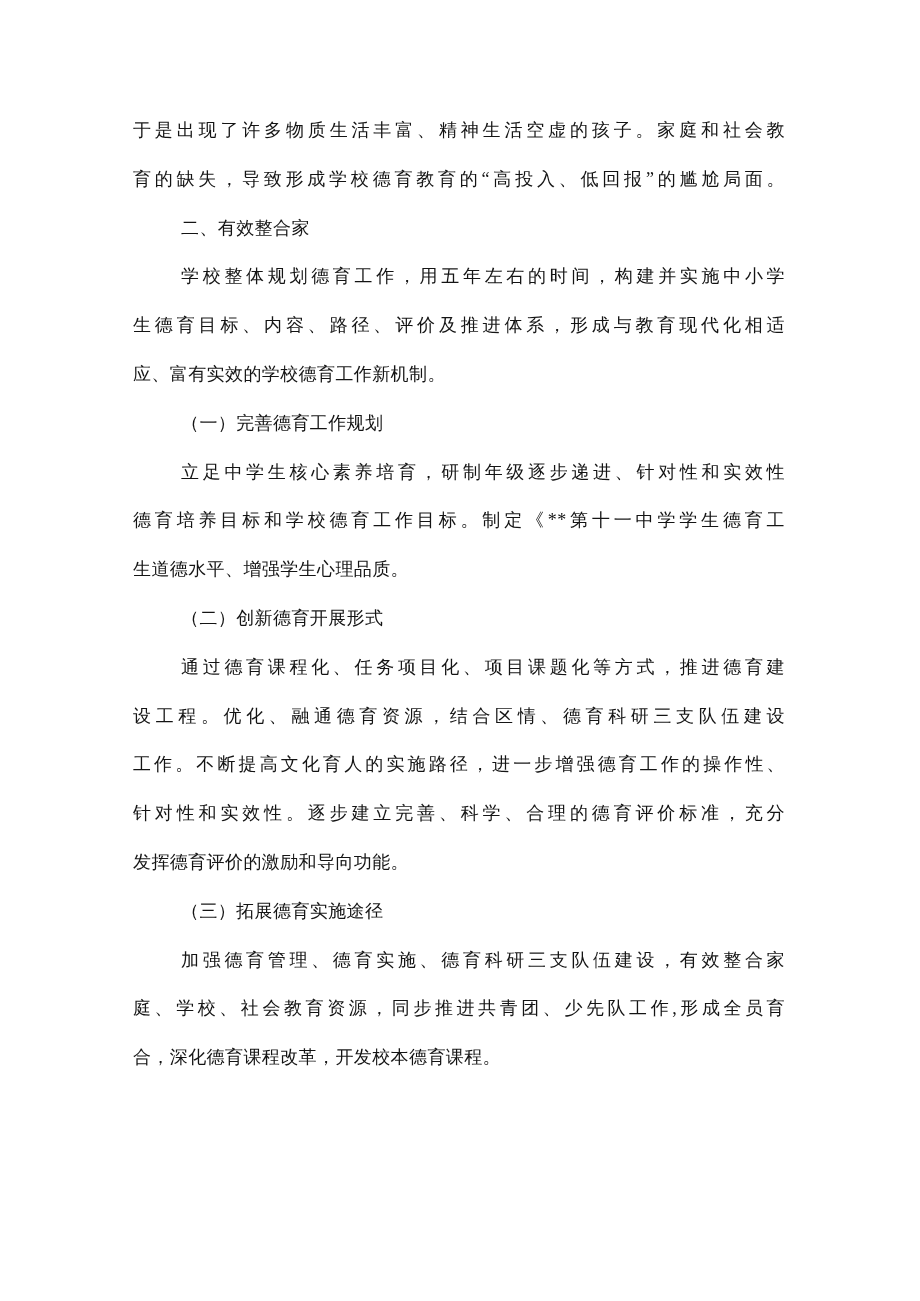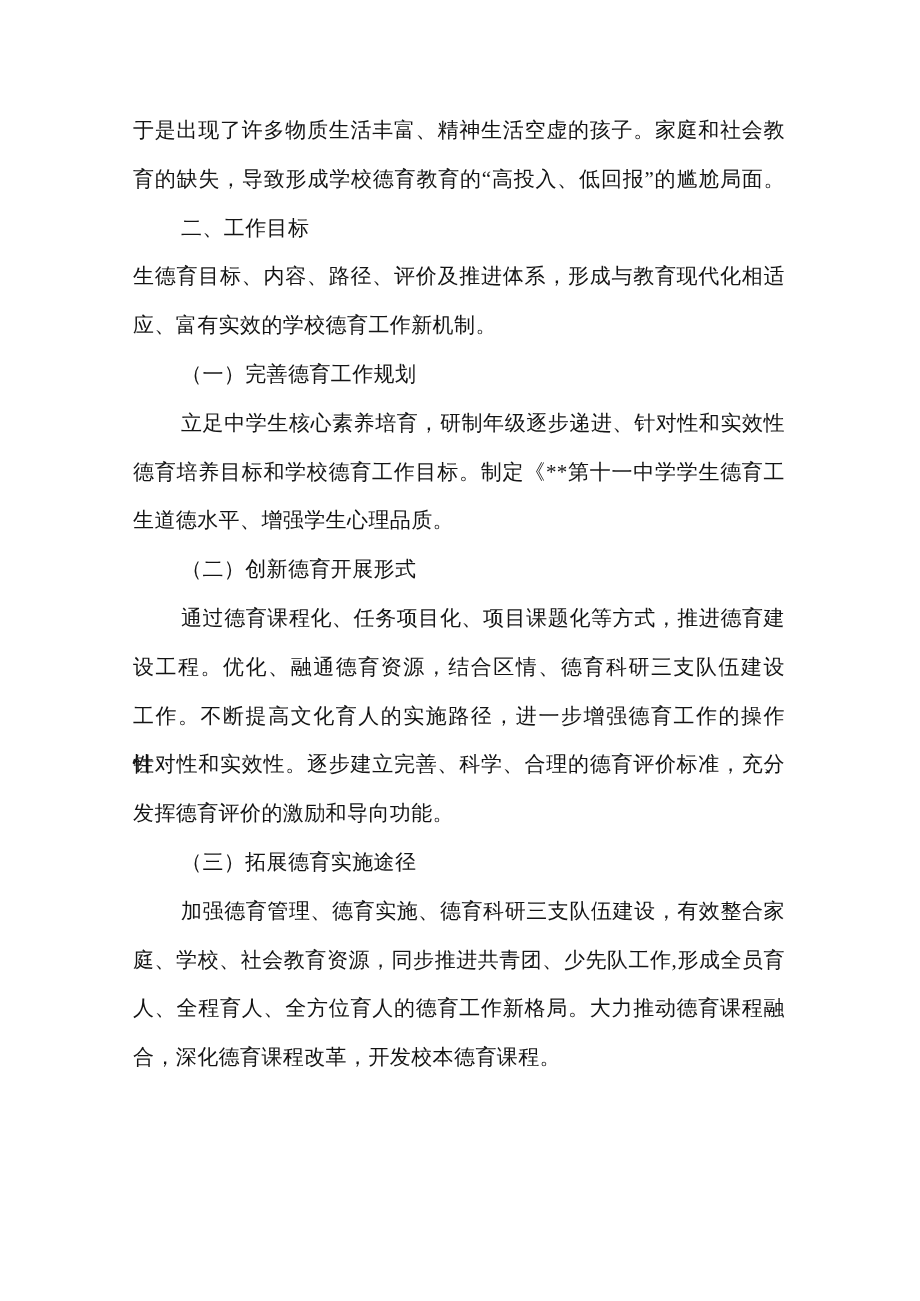--- a/index.html
+++ b/index.html
@@ -19,21 +19,21 @@
   .content {
     position: absolute;
     left: 133px;
     top: 106px;
     width: 652px;
     color: #141414;
   }
   .line {
     height: 48.8px;
     line-height: 48.8px;
-    font-size: 21px;
+    font-size: 18px;
     letter-spacing: 0.4px;
     white-space: nowrap;
     overflow: visible;
   }
   .line.full {
     white-space: normal;
     text-align: justify;
     text-align-last: justify;
     text-justify: inter-character;
   }
@@ -41,32 +41,32 @@
     text-indent: 48px;
   }
 </style>
 </head>
 <body>
 
 <div class="page">
   <div class="content">
     <div class="line full">于是出现了许多物质生活丰富、精神生活空虚的孩子。家庭和社会教</div>
     <div class="line full">育的缺失，导致形成学校德育教育的“高投入、低回报”的尴尬局面。</div>
-    <div class="line indent">二、工作目标</div>
+    <div class="line indent">二、有效整合家</div>
+    <div class="line indent full">学校整体规划德育工作，用五年左右的时间，构建并实施中小学</div>
     <div class="line full">生德育目标、内容、路径、评价及推进体系，形成与教育现代化相适</div>
     <div class="line">应、富有实效的学校德育工作新机制。</div>
     <div class="line indent">（一）完善德育工作规划</div>
     <div class="line indent full">立足中学生核心素养培育，研制年级逐步递进、针对性和实效性</div>
     <div class="line full">德育培养目标和学校德育工作目标。制定《**第十一中学学生德育工</div>
     <div class="line">生道德水平、增强学生心理品质。</div>
     <div class="line indent">（二）创新德育开展形式</div>
     <div class="line indent full">通过德育课程化、任务项目化、项目课题化等方式，推进德育建</div>
     <div class="line full">设工程。优化、融通德育资源，结合区情、德育科研三支队伍建设</div>
     <div class="line full">工作。不断提高文化育人的实施路径，进一步增强德育工作的操作性、</div>
     <div class="line full">针对性和实效性。逐步建立完善、科学、合理的德育评价标准，充分</div>
     <div class="line">发挥德育评价的激励和导向功能。</div>
     <div class="line indent">（三）拓展德育实施途径</div>
     <div class="line indent full">加强德育管理、德育实施、德育科研三支队伍建设，有效整合家</div>
     <div class="line full">庭、学校、社会教育资源，同步推进共青团、少先队工作,形成全员育</div>
-    <div class="line full">人、全程育人、全方位育人的德育工作新格局。大力推动德育课程融</div>
     <div class="line">合，深化德育课程改革，开发校本德育课程。</div>
   </div>
 </div>
 
 </body></html>

